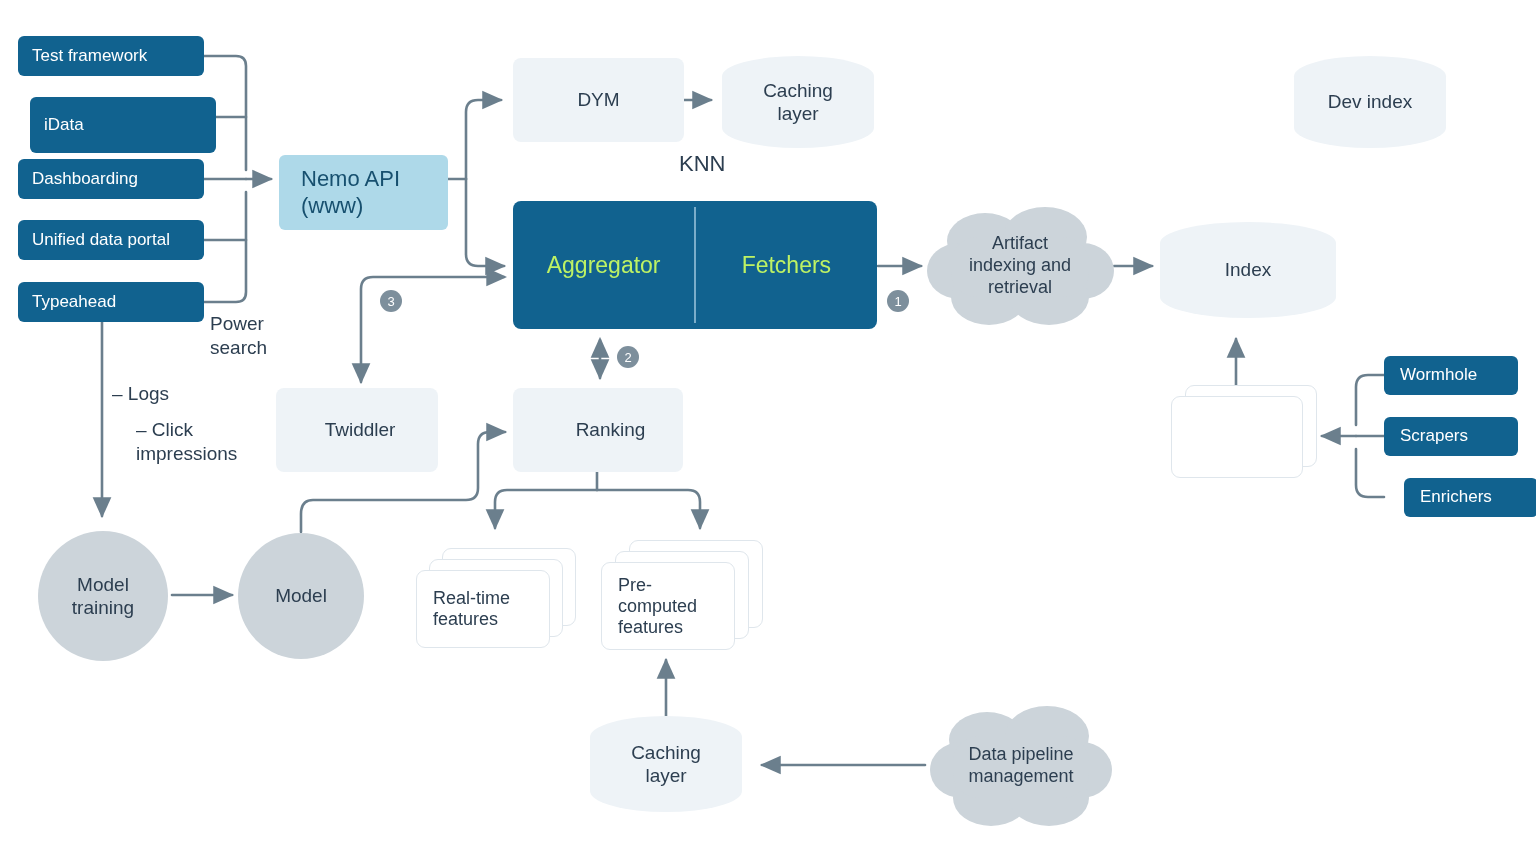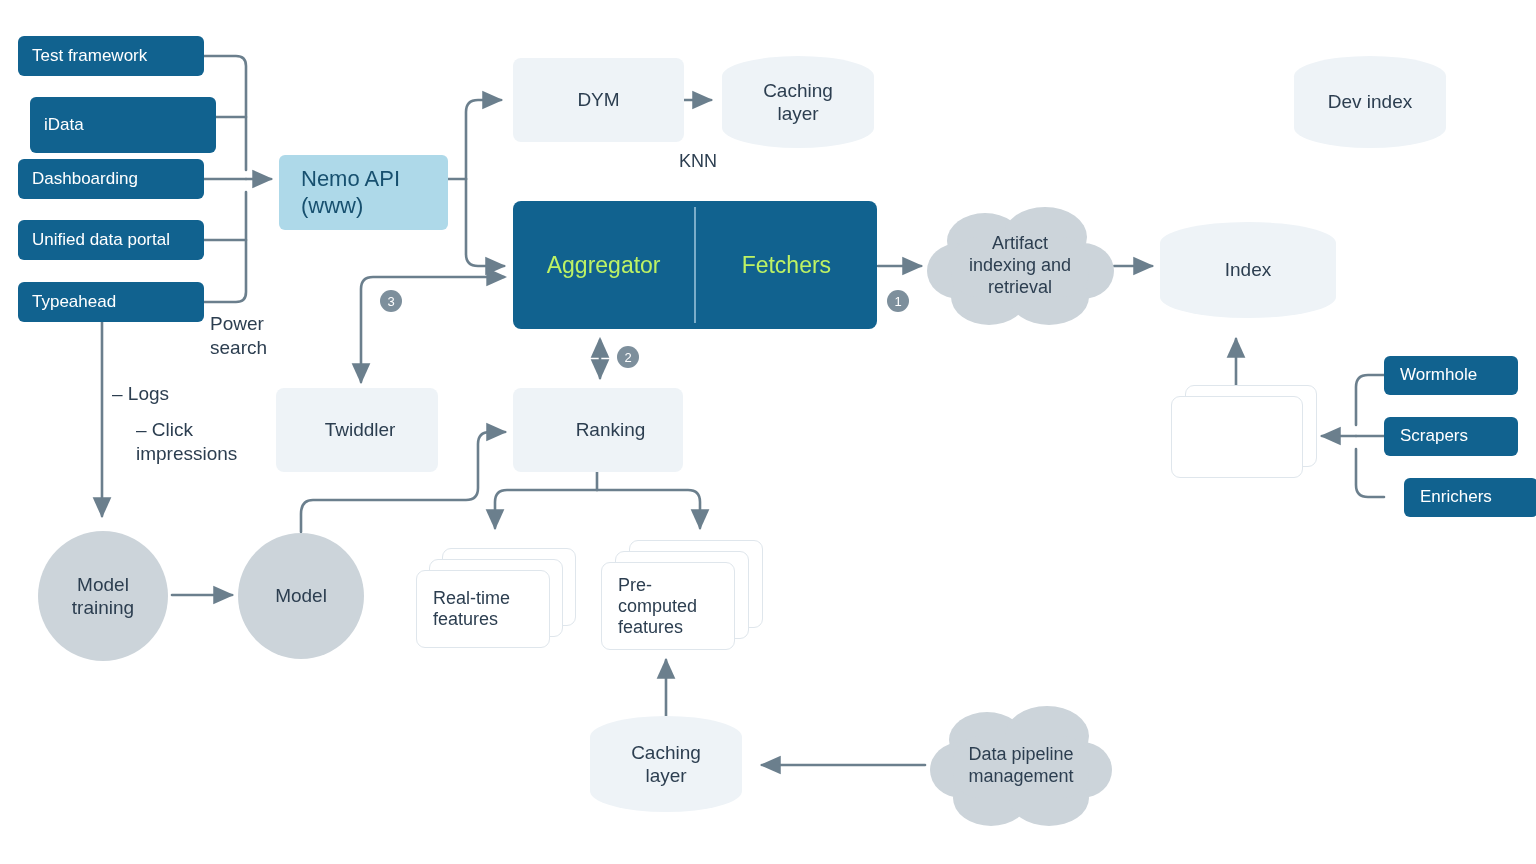--- a/index.html
+++ b/index.html
@@ -144,21 +144,21 @@
    impressions</div>
 
   <div class="node lightblue-box" style="left:279px;top:155px;width:169px;height:75px;white-space:pre-line;">Nemo API
 (www)</div>
 
   <div class="node pale-box" style="left:513px;top:58px;width:171px;height:84px;">DYM</div>
 
   <div class="node cyl" style="left:722px;top:56px;width:152px;height:92px;white-space:pre-line;">Caching
 layer</div>
 
-  <div class="label" style="left:679px;top:150px;font-size:18px;">KNN</div>
+  <div class="label" style="left:679px;top:150px;font-size:22px;">KNN</div>
 
   <div class="node cyl" style="left:1294px;top:56px;width:152px;height:92px;">Dev index</div>
 
   <div class="node primary-box" style="left:513px;top:201px;width:364px;height:128px;display:flex;">
     <div class="half">Aggregator</div>
     <div class="vdivider"></div>
     <div class="half">Fetchers</div>
   </div>
 
   <div class="node cloud" style="left:925px;top:205px;width:190px;height:122px;">

